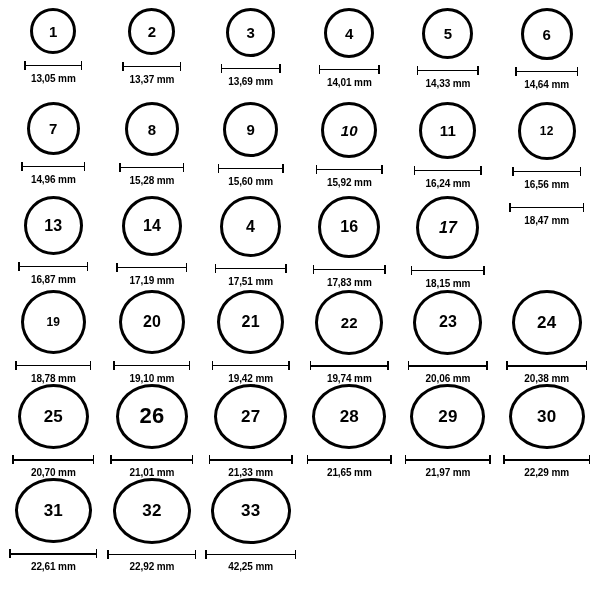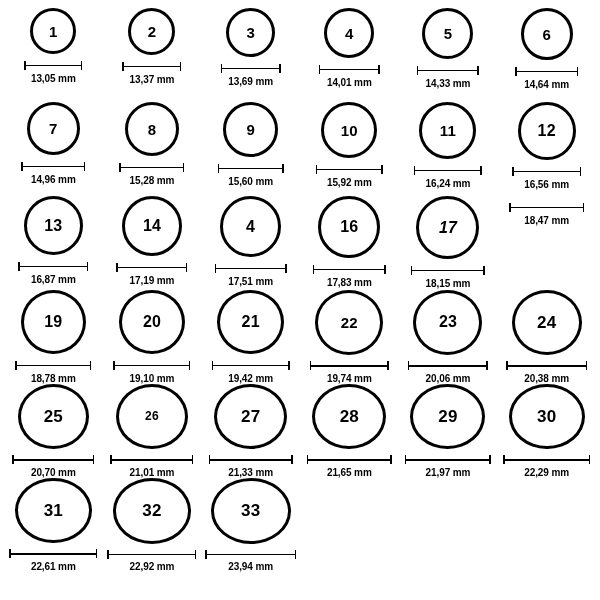--- a/index.html
+++ b/index.html
@@ -164,40 +164,40 @@
       <div class="cell">
         <div class="ring" style="width: 55px; height: 55px;">
           <span class="ring-label" style="font-size: 15px;">9</span>
         </div>
         <div class="measure">
           <div class="bar" style="width: 66px;"></div>
         </div>
         <div class="mm">15,60 mm</div>
       </div>
       <div class="cell">
-        <div class="ring" style="width: 56px; height: 56px;">
+        <div class="ring" style="width: 56px; height: 56px; font-style: italic;">
           <span class="ring-label" style="font-size: 15px;">10</span>
         </div>
         <div class="measure">
           <div class="bar" style="width: 67px;"></div>
         </div>
         <div class="mm">15,92 mm</div>
       </div>
       <div class="cell">
         <div class="ring" style="width: 57px; height: 57px;">
           <span class="ring-label" style="font-size: 15px;">11</span>
         </div>
         <div class="measure">
           <div class="bar" style="width: 68px;"></div>
         </div>
         <div class="mm">16,24 mm</div>
       </div>
       <div class="cell">
         <div class="ring" style="width: 58px; height: 58px;">
-          <span class="ring-label" style="font-size: 16px;">12</span>
+          <span class="ring-label" style="font-size: 12px;">12</span>
         </div>
         <div class="measure">
           <div class="bar" style="width: 69px;"></div>
         </div>
         <div class="mm">16,56 mm</div>
       </div>
       <div class="cell">
         <div class="ring" style="width: 59px; height: 59px;">
           <span class="ring-label" style="font-size: 16px;">13</span>
         </div>
@@ -243,21 +243,21 @@
         <div class="mm">18,15 mm</div>
       </div>
       <div class="cell">
         <div class="measure">
           <div class="bar" style="width: 75px;"></div>
         </div>
         <div class="mm">18,47 mm</div>
       </div>
       <div class="cell">
         <div class="ring" style="width: 65px; height: 65px;">
-          <span class="ring-label" style="font-size: 16px;">19</span>
+          <span class="ring-label" style="font-size: 12px;">19</span>
         </div>
         <div class="measure">
           <div class="bar" style="width: 76px;"></div>
         </div>
         <div class="mm">18,78 mm</div>
       </div>
       <div class="cell">
         <div class="ring" style="width: 66px; height: 66px;">
           <span class="ring-label" style="font-size: 16px;">20</span>
         </div>
@@ -306,21 +306,21 @@
         <div class="ring" style="width: 71px; height: 71px;">
           <span class="ring-label" style="font-size: 17px;">25</span>
         </div>
         <div class="measure">
           <div class="bar" style="width: 82px;"></div>
         </div>
         <div class="mm">20,70 mm</div>
       </div>
       <div class="cell">
         <div class="ring" style="width: 72px; height: 72px;">
-          <span class="ring-label" style="font-size: 12px;">26</span>
+          <span class="ring-label" style="font-size: 22px;">26</span>
         </div>
         <div class="measure">
           <div class="bar" style="width: 83px;"></div>
         </div>
         <div class="mm">21,01 mm</div>
       </div>
       <div class="cell">
         <div class="ring" style="width: 73px; height: 73px;">
           <span class="ring-label" style="font-size: 17px;">27</span>
         </div>
@@ -374,19 +374,19 @@
         </div>
         <div class="mm">22,92 mm</div>
       </div>
       <div class="cell">
         <div class="ring" style="width: 80px; height: 80px;">
           <span class="ring-label" style="font-size: 17px;">33</span>
         </div>
         <div class="measure">
           <div class="bar" style="width: 91px;"></div>
         </div>
-        <div class="mm">23,94 mm</div>
+        <div class="mm">42,25 mm</div>
       </div>
       <div class="cell empty"></div>
       <div class="cell empty"></div>
       <div class="cell empty"></div>
     </div>
 </div>
 
 </body></html>

